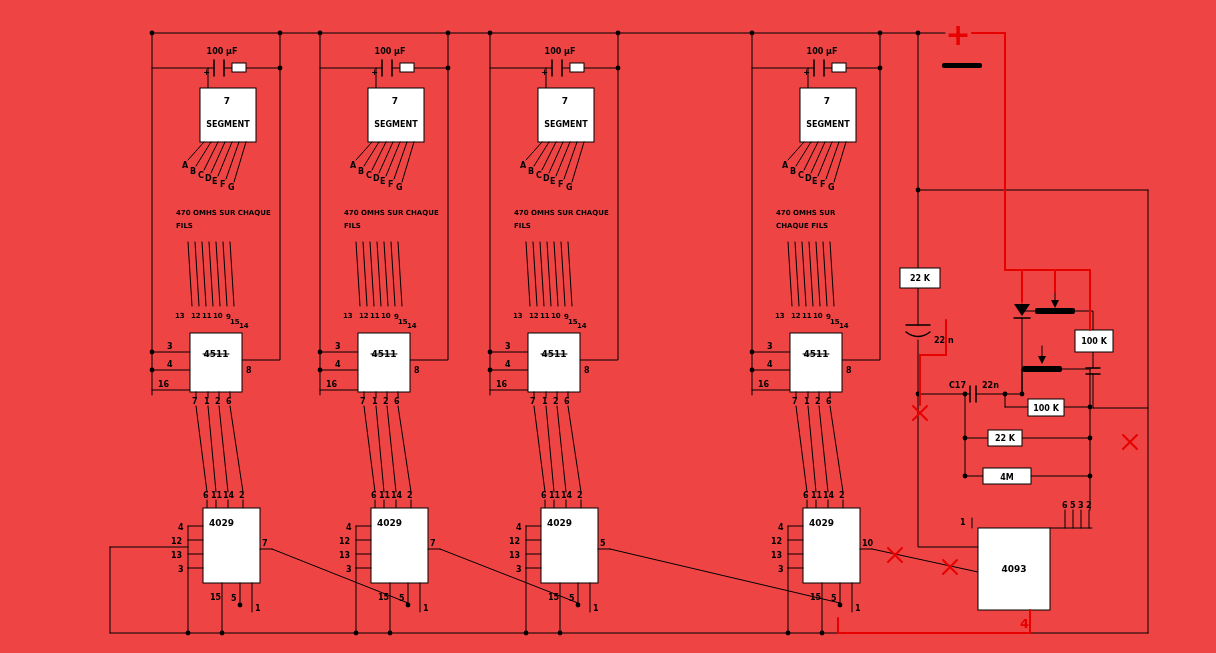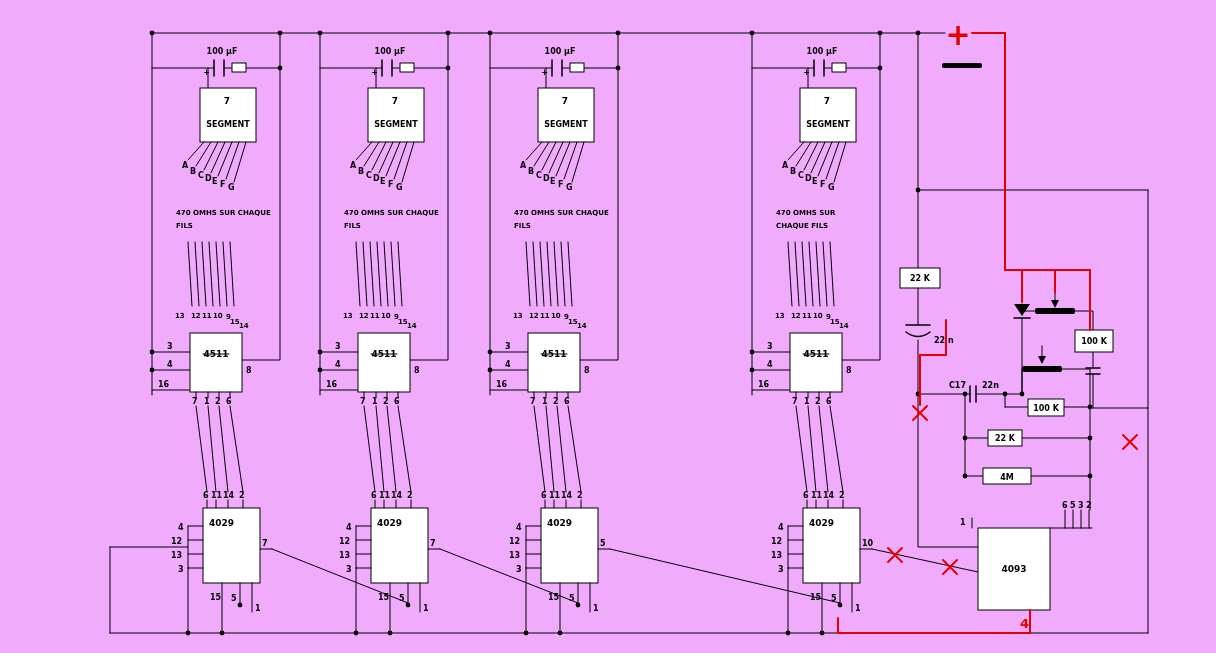--- a/index.html
+++ b/index.html
@@ -1,16 +1,16 @@
 <!DOCTYPE html>
 <html><head>
 <meta charset="utf-8">
 <style>
   html,body{margin:0;padding:0;background:#ffffff;}
-  .page{width:1216px;height:653px;position:relative;background:#f0abfc;overflow:hidden;text-decoration:underline;}
+  .page{width:1216px;height:653px;position:relative;background:#ef4444;overflow:hidden;text-decoration:underline;}
   svg{display:block;}
   svg text{font-family:"DejaVu Sans",sans-serif;font-weight:bold;fill:#000000;}
   .t7{font-size:7px;}
   .t8{font-size:8px;}
   .t9{font-size:9px;}
   .t13{font-size:13px;}
   .tplus{font-size:30px;fill:#e60000;}
   .redfill{fill:#e60000;}
   .w{fill:none;stroke:#000000;stroke-width:1;stroke-linecap:round;}
   .w15{stroke-width:1.5;}

